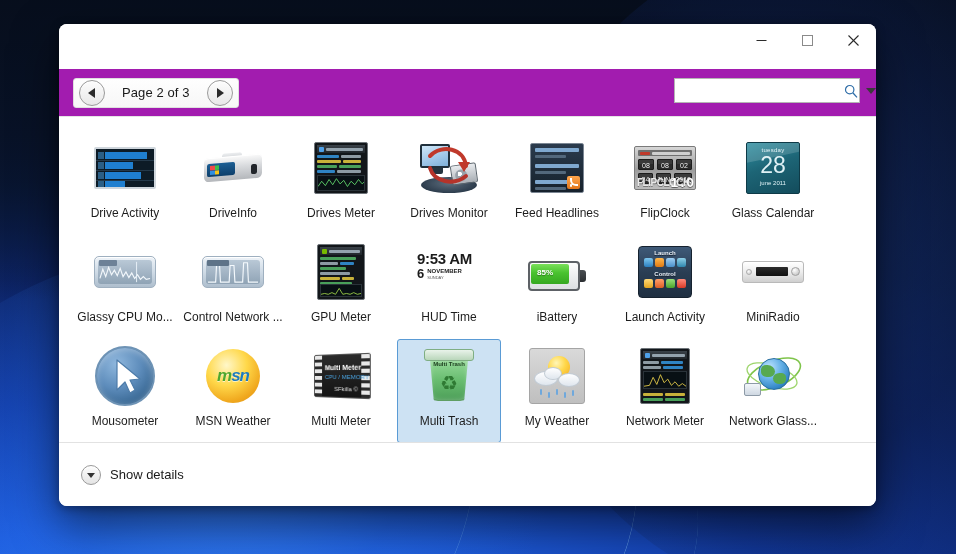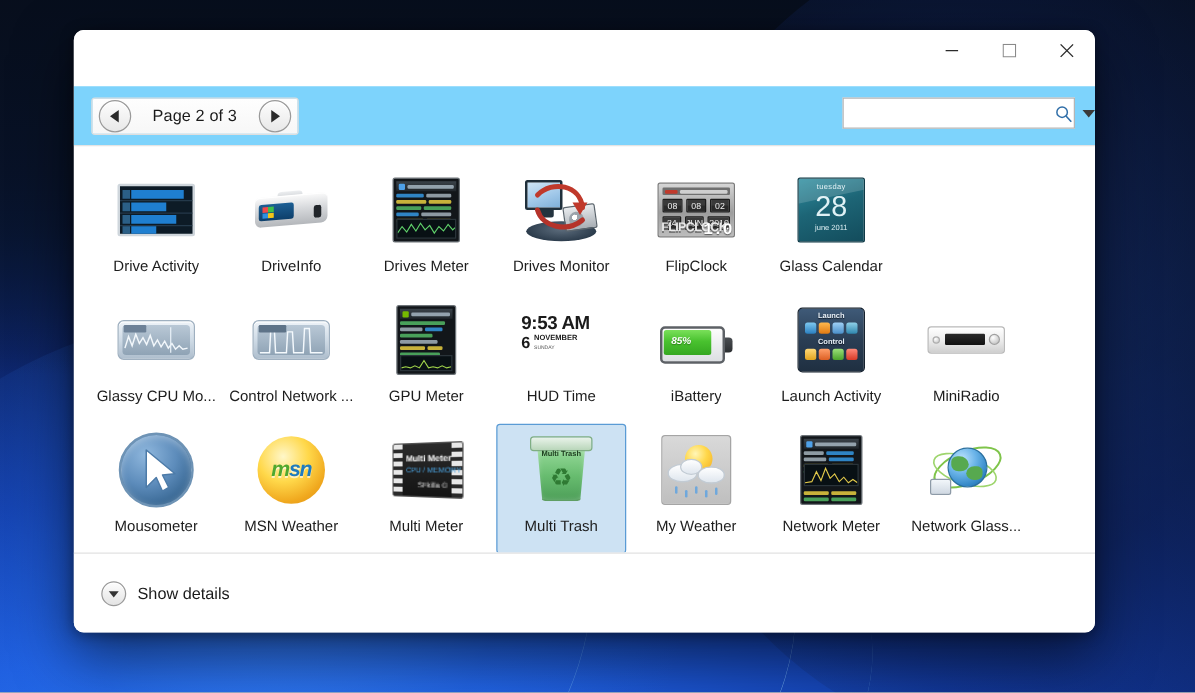--- a/index.html
+++ b/index.html
@@ -82,21 +82,21 @@
   }
   .win-btn svg { display: block; }
 
   
   .toolbar {
     flex: 0 0 auto;
     height: 47px;
     display: flex;
     align-items: center;
     padding: 0 18px 0 14px;
-    background: #7dd3fc;
+    background: #a21caf;
     position: relative;
   }
   .pager {
     display: flex; align-items: center;
     gap: 0px;
     height: 30px;
     padding: 0 2px;
     border: 1px solid #dfdfdf;
     border-radius: 3px;
     background: linear-gradient(180deg,#fefefe 0%,#f7f7f7 100%);
@@ -401,21 +401,21 @@
 
   
   .g-hud { width:66px; height:42px; position:relative; color:#1b1b1b; }
   .g-hud .t { font-size:15px; font-weight:bold; letter-spacing:-0.3px; line-height:16px; }
   .g-hud .row2 { display:flex; align-items:flex-end; gap:3px; margin-top:1px;}
   .g-hud .d { font-size:13px; font-weight:bold; line-height:12px;}
   .g-hud .mo { font-size:6px; font-weight:bold; line-height:7px; }
   .g-hud .dw { font-size:4px; line-height:5px; color:#555; }
 
   
-  .g-batt { width:58px; height:23px; position:relative;font-style:italic; }
+  .g-batt { width:58px; height:23px; position:relative; }
   .g-batt .shell {
     position:absolute; left:0; top:0; width:52px; height:30px;
     border:2px solid #5d6166; border-radius:4px;
     background: linear-gradient(180deg,#fdfdfd,#dcdfe2);
   }
   .g-batt .fill {
     position:absolute; left:3px; top:3px; height:20px; width:38px;
     background: linear-gradient(180deg,#7ae05a 0%,#49c22f 45%,#35a821 100%);
     border-radius:2px;
   }
@@ -744,20 +744,34 @@
               <svg class="arrow" viewBox="0 0 48 40">
                 <path d="M6,10 C18,-2 40,2 42,20" fill="none" stroke="#c0392b" stroke-width="4" stroke-linecap="round"></path>
                 <path d="M40,26 L46,16 L34,16 Z" fill="#c0392b"></path>
                 <path d="M42,30 C30,40 10,36 6,22" fill="none" stroke="#b5332a" stroke-width="4" stroke-linecap="round"></path>
               </svg>
             </div>
           </div>
           <div class="glabel">Drives Monitor</div>
         </div>
 
+        <div class="gadget">
+          <div class="thumb">
+            <div class="g-feed">
+              <div class="t"></div>
+                <div class="s"></div>
+              <div class="t"></div>
+                <div class="s"></div>
+              <div class="t"></div>
+                <div class="s"></div>
+              <div class="rss"></div>
+            </div>
+          </div>
+          <div class="glabel">Feed Headlines</div>
+        </div>
 
         <div class="gadget">
           <div class="thumb">
             <div class="g-flip">
               <div class="bar">
                   <i></i>
                   <b></b>
                 </div>
               <div class="digits">
                 <span class="dcell">08</span>

